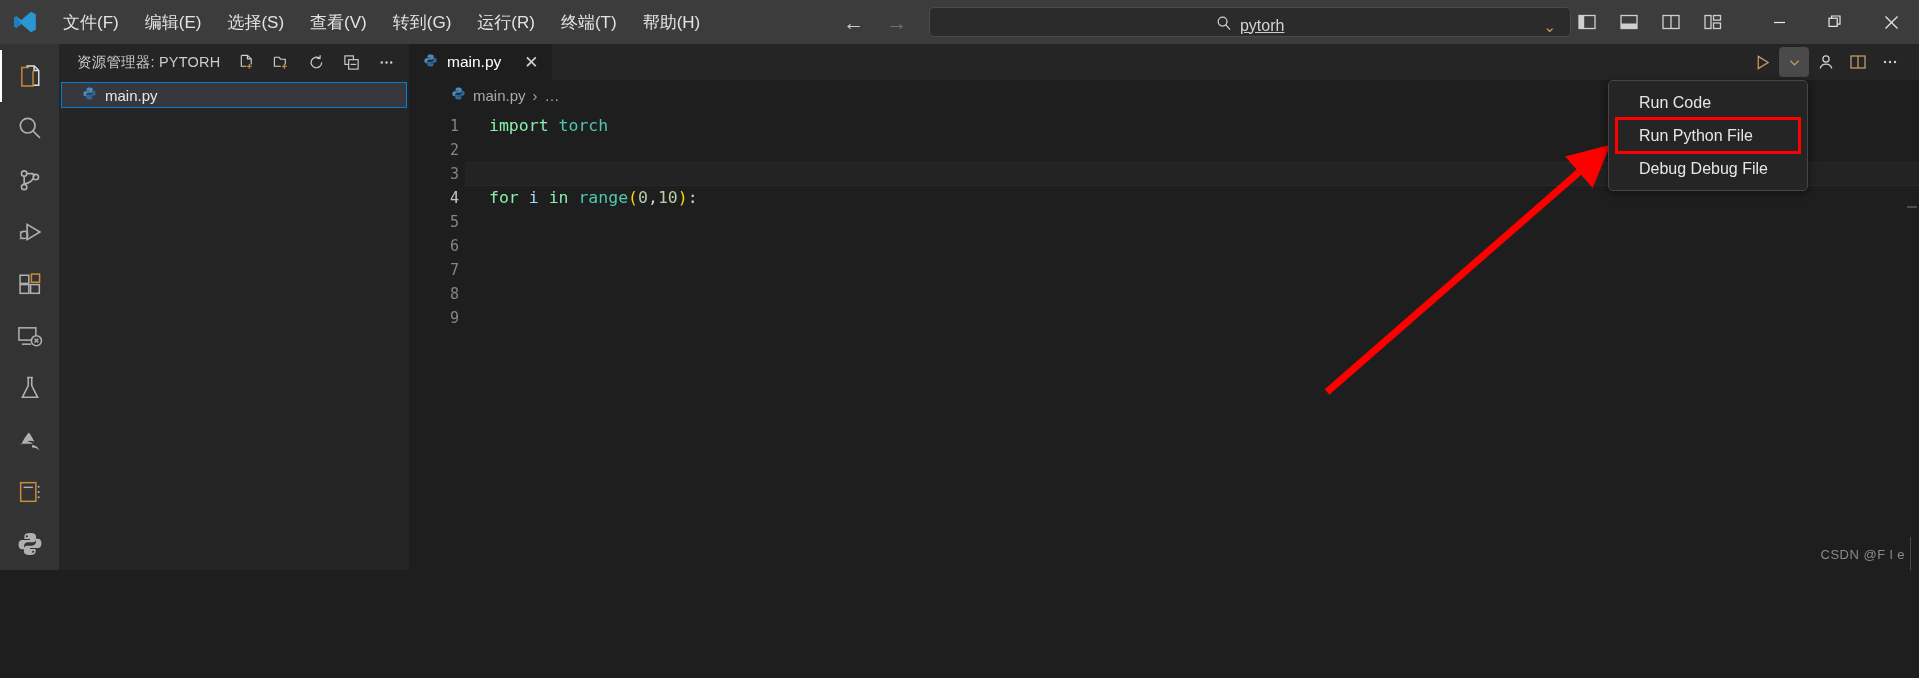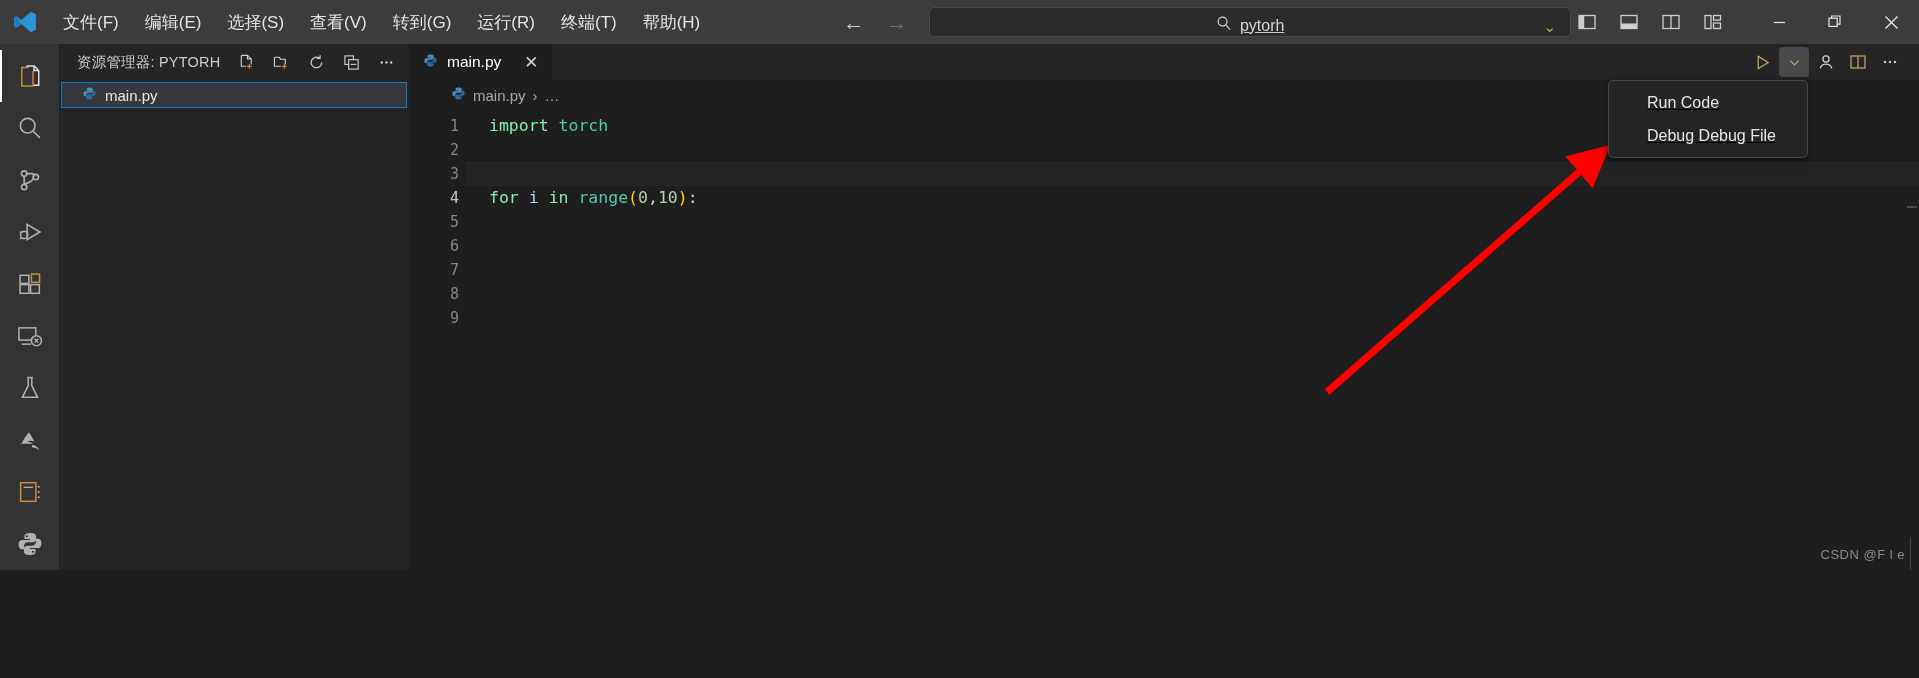--- a/index.html
+++ b/index.html
@@ -110,23 +110,22 @@
   .op { color:#d4d4d4; }
   .semi { color:#e06c5e; }
 
   
   .minimap-edge { position:absolute; right:0; top:0; width:14px; height:100%; }
   .mm-tick { position:absolute; right:2px; width:10px; height:2px; background:#4d4d4d; }
 
   
   .ctxmenu {
     position:absolute; left: 1608px; top: 80px; width: 200px; background:#252526;
-    border:1px solid #454545; border-radius: 5px; padding: 5px 16px; z-index: 60;
+    border:1px solid #454545; border-radius: 5px; padding: 5px 8px; z-index: 60;
     box-shadow: 0 2px 8px rgba(0,0,0,.5);
-    text-decoration: underline;
   }
   .ctx-item { height: 33px; display:flex; align-items:center; padding-left: 22px; color:#e6e6e6; font-size: 16px; }
   .ctx-item.highlighted { outline: 3px solid #ff0000; outline-offset: -1px; position:relative; }
 
   
   .arrow-svg { position:absolute; left:0; top:0; width:1919px; height:678px; pointer-events:none; z-index:55; }
 
   
   .watermark {
     position:absolute; right: 14px; bottom: 8px; color:#8a8a8a; font-size: 13px;
@@ -447,20 +446,21 @@
 
         <div class="minimap-edge">
           <div class="mm-tick" style="top:96px;"></div>
         </div>
       </div>
     </div>
   </div>
 
   <div class="ctxmenu">
     <div class="ctx-item">Run Code</div>
+    <div class="ctx-item highlighted">Run Python File</div>
     <div class="ctx-item">Debug Debug File</div>
   </div>
 
   <svg class="arrow-svg" viewBox="0 0 1919 678">
     <defs>
       <marker id="arrowhead" markerWidth="6" markerHeight="6" refX="4.4" refY="3" orient="auto">
         <polygon points="0,0 6,3 0,6" fill="#fe0000"></polygon>
       </marker>
     </defs>
     <line x1="1327" y1="392" x2="1602" y2="152" stroke="#fe0000" stroke-width="7" marker-end="url(#arrowhead)"></line>

